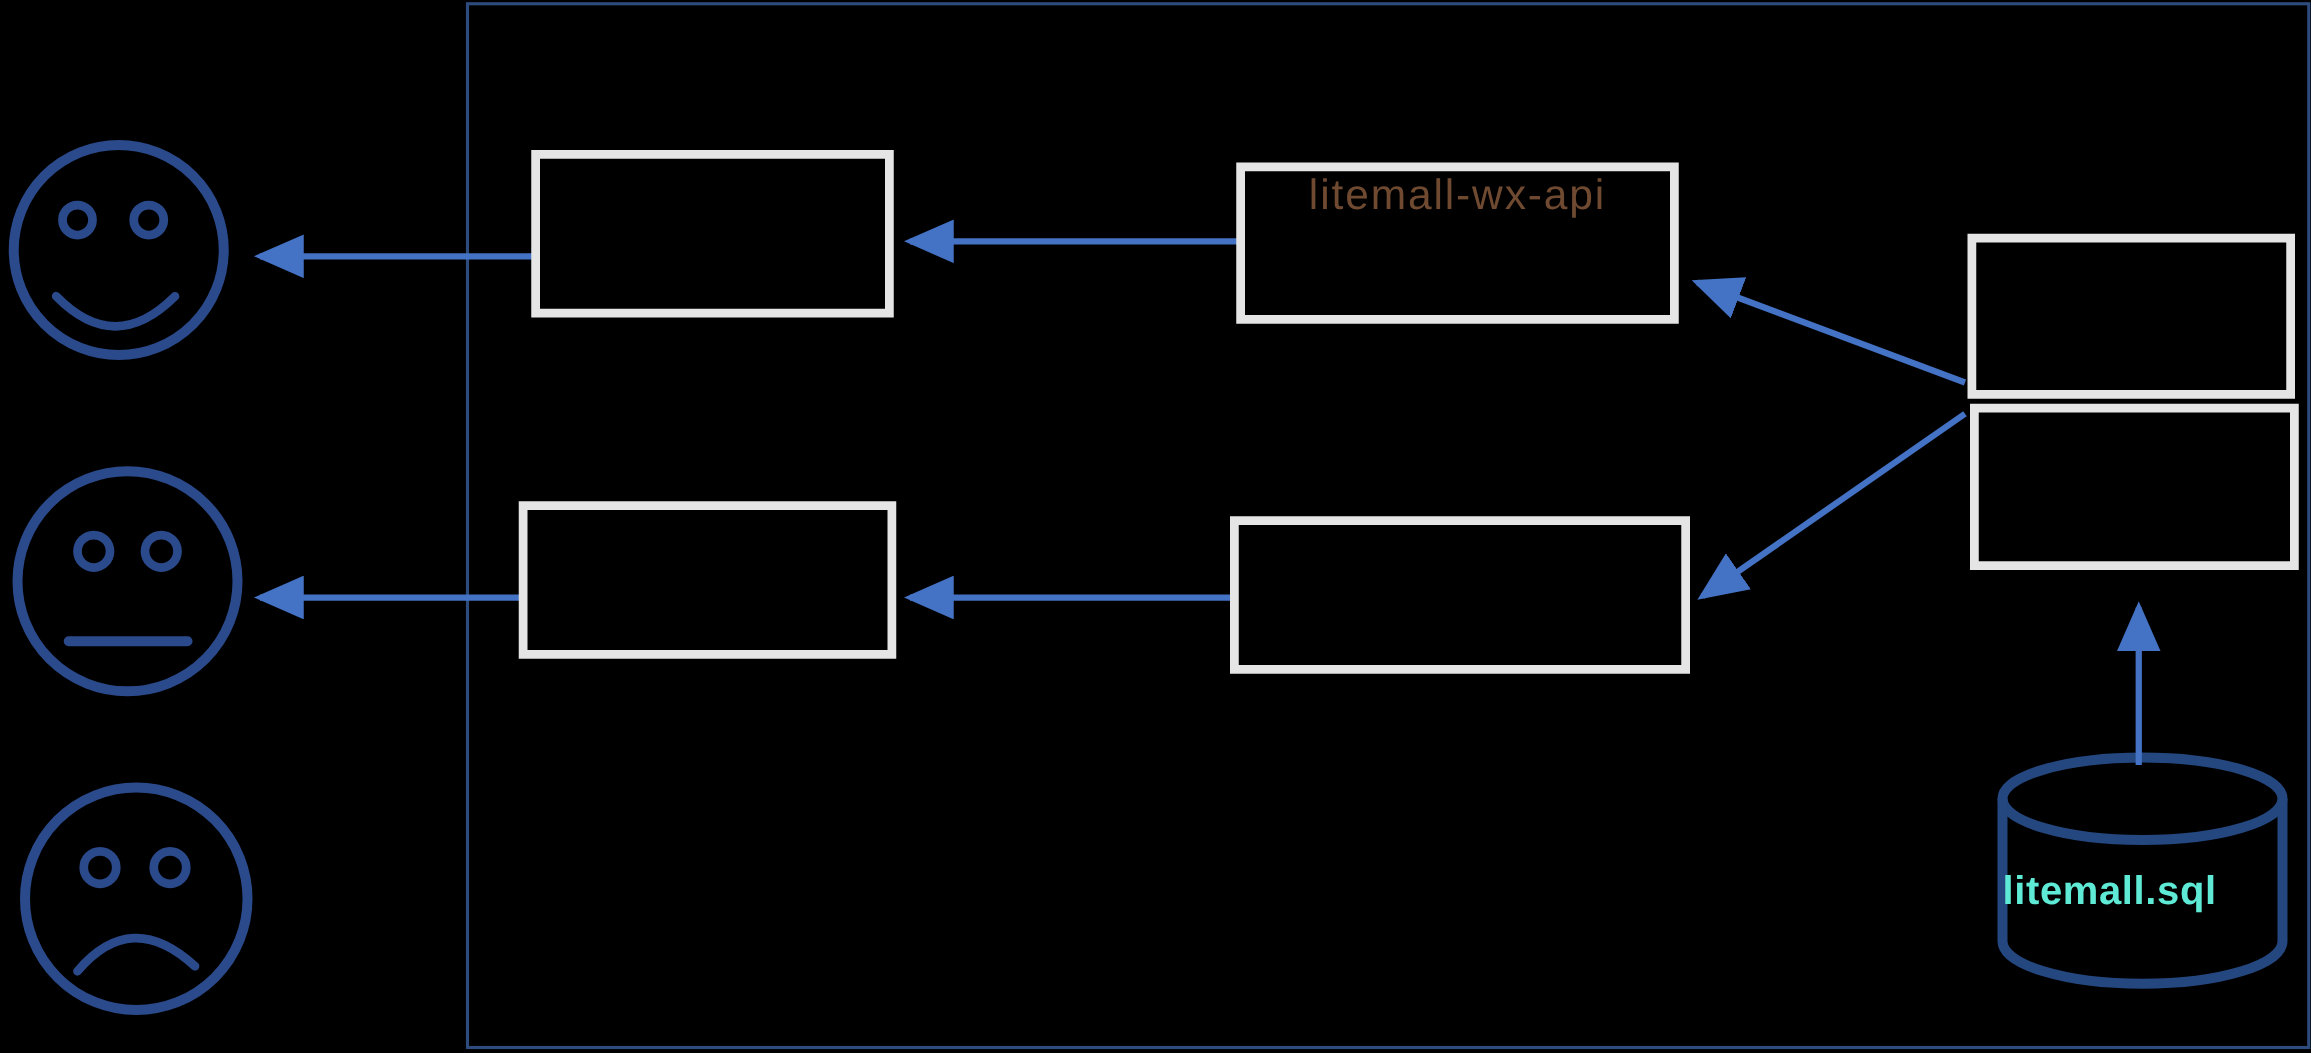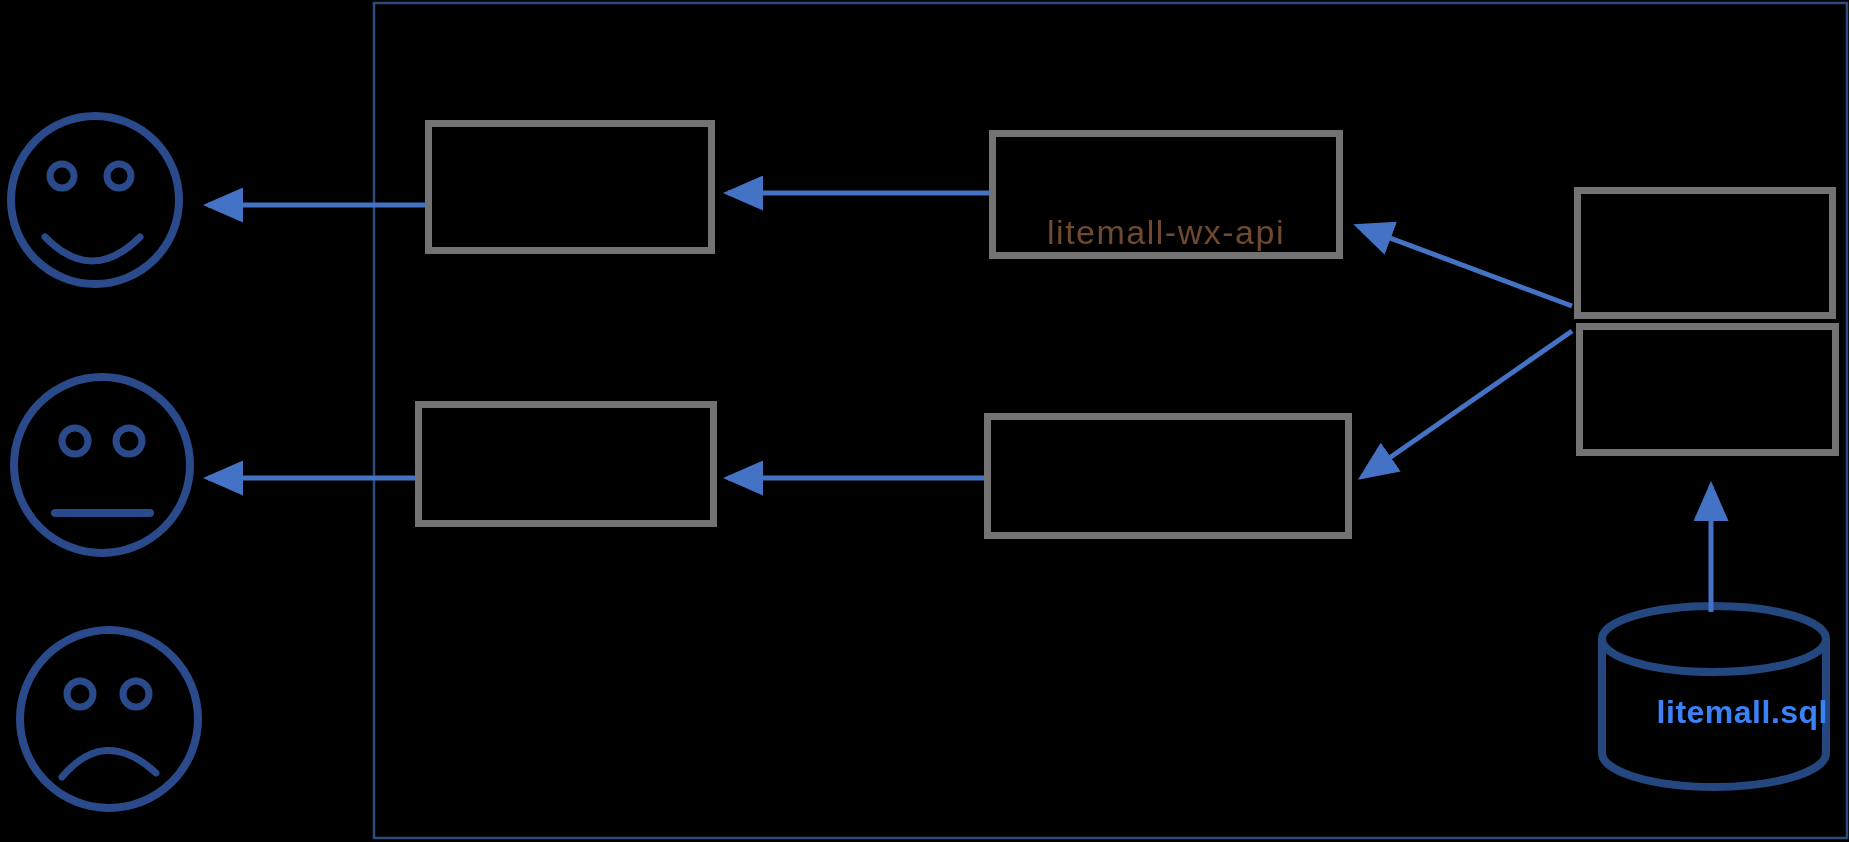--- a/index.html
+++ b/index.html
@@ -7,42 +7,42 @@
     position:relative;
     width:1849px;height:842px;
     background:#000000;
     overflow:hidden;
     font-family:"Liberation Sans", sans-serif;
   }
   #overlay{position:absolute;left:0;top:0;width:1849px;height:842px;}
   .box{
     position:absolute;
     box-sizing:border-box;
-    border:7px solid #737373;
+    border:7px solid #e5e5e5;
     background:transparent;
-    display:flex;align-items:flex-end;justify-content:center;
+    display:flex;align-items:flex-start;justify-content:center;
   }
   #box-top-left      {left:425px;top:120px;width:290px;height:134px;}
   #box-litemall-wx-api{left:989px;top:130px;width:354px;height:129px;}
   #box-middle-left   {left:415px;top:401px;width:302px;height:126px;}
   #box-bottom-middle {left:984px;top:413px;width:368px;height:126px;}
   #box-right-top     {left:1574px;top:187px;width:262px;height:132px;}
   #box-right-bottom  {left:1576px;top:323px;width:263px;height:133px;}
   .wx-api-label{
     color:#6F4A31;
     font-size:34px;
     font-weight:300;
     letter-spacing:1.5px;
     white-space:nowrap;
   }
   .db-label{
     position:absolute;
     left:1602px;top:694px;width:226px;
-    text-align:right;
-    color:#3b82f6;
+    text-align:left;
+    color:#5eead4;
     font-size:32px;
     font-weight:bold;
     letter-spacing:0.5px;
   }
   .stroke-face{stroke:#2B4A8B;fill:none;}
   .stroke-db{stroke:#24477F;fill:none;}
   .stroke-arrow{stroke:#4472C4;fill:none;}
   .stroke-frame{stroke:#2E4B7E;fill:none;}
 </style>
 </head>

